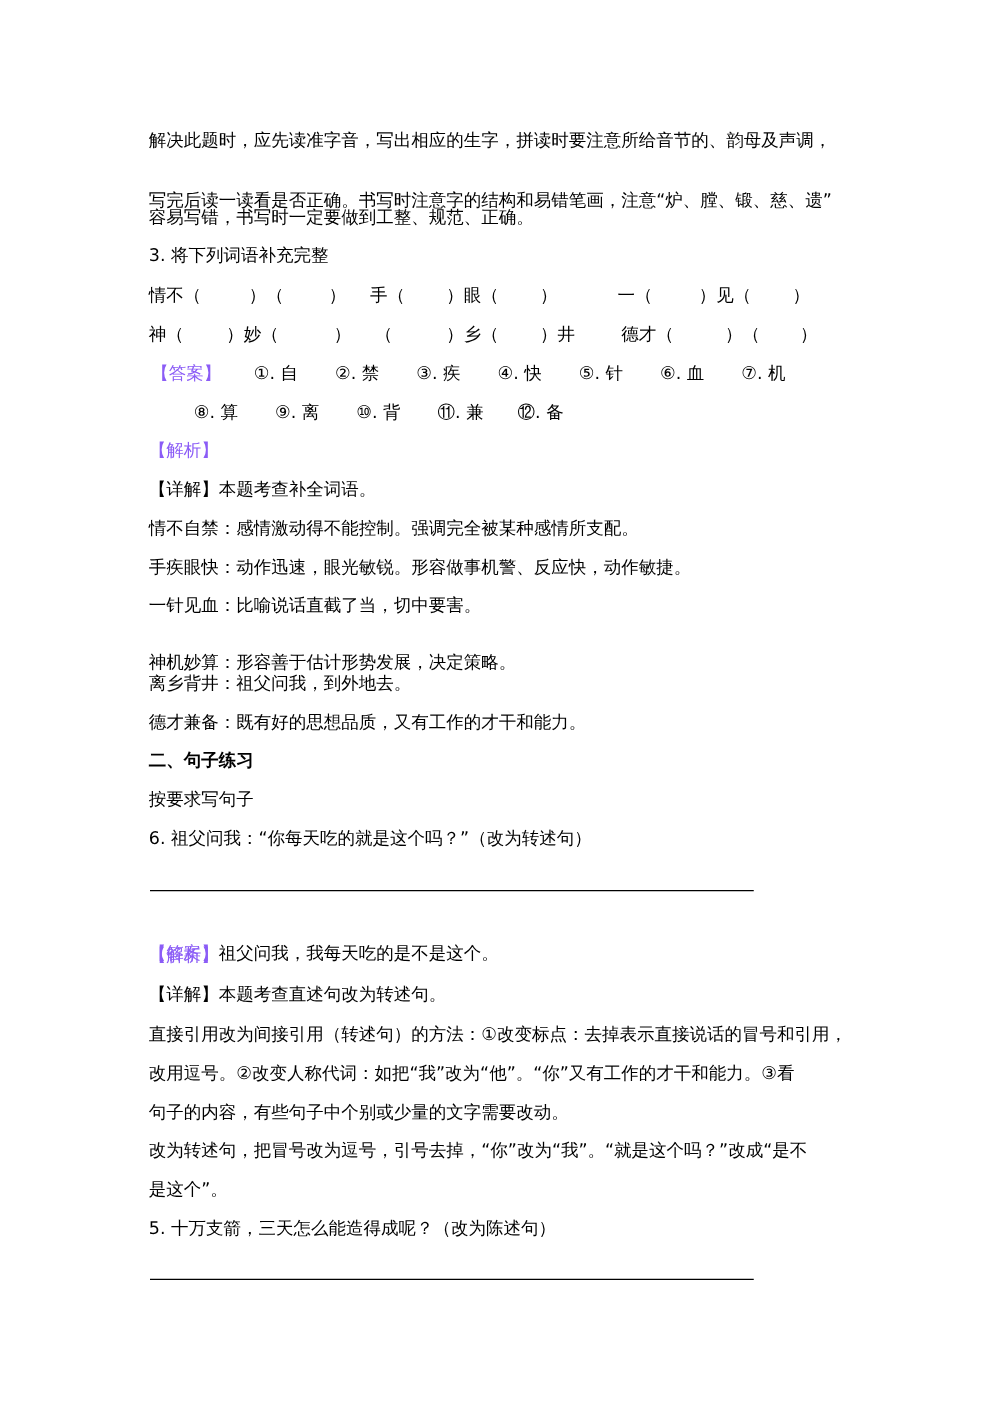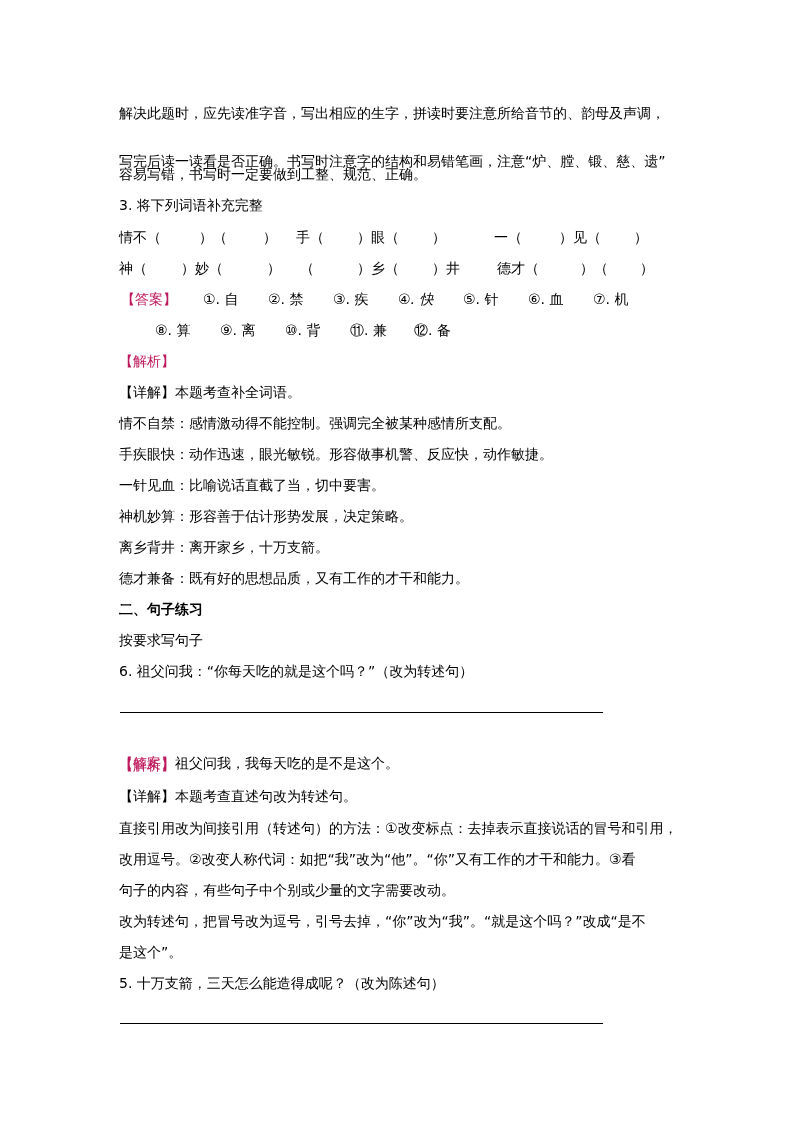--- a/index.html
+++ b/index.html
@@ -24,21 +24,21 @@
     }
     .line {
       position: absolute;
       left: 119px;
       font-size: 14px;
       line-height: 20px;
       white-space: nowrap;
       letter-spacing: 0px;
     }
     .blue {
-      color: #be185d;
+      color: #8b5cf6;
     }
     .bold {
       font-weight: bold;
     }
     .blank-row {
       position: absolute;
       left: 119px;
       font-size: 14px;
       line-height: 20px;
       white-space: nowrap;
@@ -89,40 +89,40 @@
     <span class="seg" style="left:378px;">德才（</span>
     <span class="seg" style="left:461px;">）（</span>
     <span class="seg" style="left:521px;">）</span>
   </div>
 
   <div class="blank-row" style="top:289px; width:570px; height:20px;">
     <span class="seg blue" style="left:2px;">【答案】</span>
     <span class="seg" style="left:84px;">①. 自</span>
     <span class="seg" style="left:149px;">②. 禁</span>
     <span class="seg" style="left:214px;">③. 疾</span>
-    <span class="seg" style="left:279px;font-style:italic;">④. 快</span>
+    <span class="seg" style="left:279px;">④. 快</span>
     <span class="seg" style="left:344px;">⑤. 针</span>
     <span class="seg" style="left:409px;">⑥. 血</span>
     <span class="seg" style="left:474px;">⑦. 机</span>
   </div>
   <div class="blank-row" style="top:320px; width:570px; height:20px;margin-left:36px;">
     <span class="seg" style="left:0px;">⑧. 算</span>
     <span class="seg" style="left:65px;text-align:center;">⑨. 离</span>
     <span class="seg" style="left:130px;">⑩. 背</span>
     <span class="seg" style="left:195px;">⑪. 兼</span>
     <span class="seg" style="left:259px;">⑫. 备</span>
   </div>
 
   <div class="line blue" style="top:351px;">【解析】</div>
   <div class="line" style="top:382px;">【详解】本题考查补全词语。</div>
   <div class="line" style="top:413px;">情不自禁：感情激动得不能控制。强调完全被某种感情所支配。</div>
   <div class="line" style="top:444px;">手疾眼快：动作迅速，眼光敏锐。形容做事机警、反应快，动作敏捷。</div>
   <div class="line" style="top:475px;">一针见血：比喻说话直截了当，切中要害。</div>
-  <div class="line" style="top:506px;">神机妙算：形容善于估计形势发展，决定策略。</div>
-  <div class="line" style="top:537px;">离乡背井：离开家乡，十万支箭。</div>
+  <div class="line" style="top:520px;">神机妙算：形容善于估计形势发展，决定策略。</div>
+  <div class="line" style="top:537px;">离乡背井：祖父问我，到外地去。</div>
   <div class="line" style="top:568px;">德才兼备：既有好的思想品质，又有工作的才干和能力。</div>
 
   <div class="line bold" style="top:599px;">二、句子练习</div>
   <div class="line" style="top:630px;">按要求写句子</div>
 
   <div class="line" style="top:661px;">6. 祖父问我：“你每天吃的就是这个吗？”（改为转述句）</div>
   <div class="rule" style="top:712px;"></div>
 
   <div class="line" style="top:724px;margin-top:29px;">
     <span class="blue">【答案】</span><span>祖父问我，我每天吃的是不是这个。</span>

